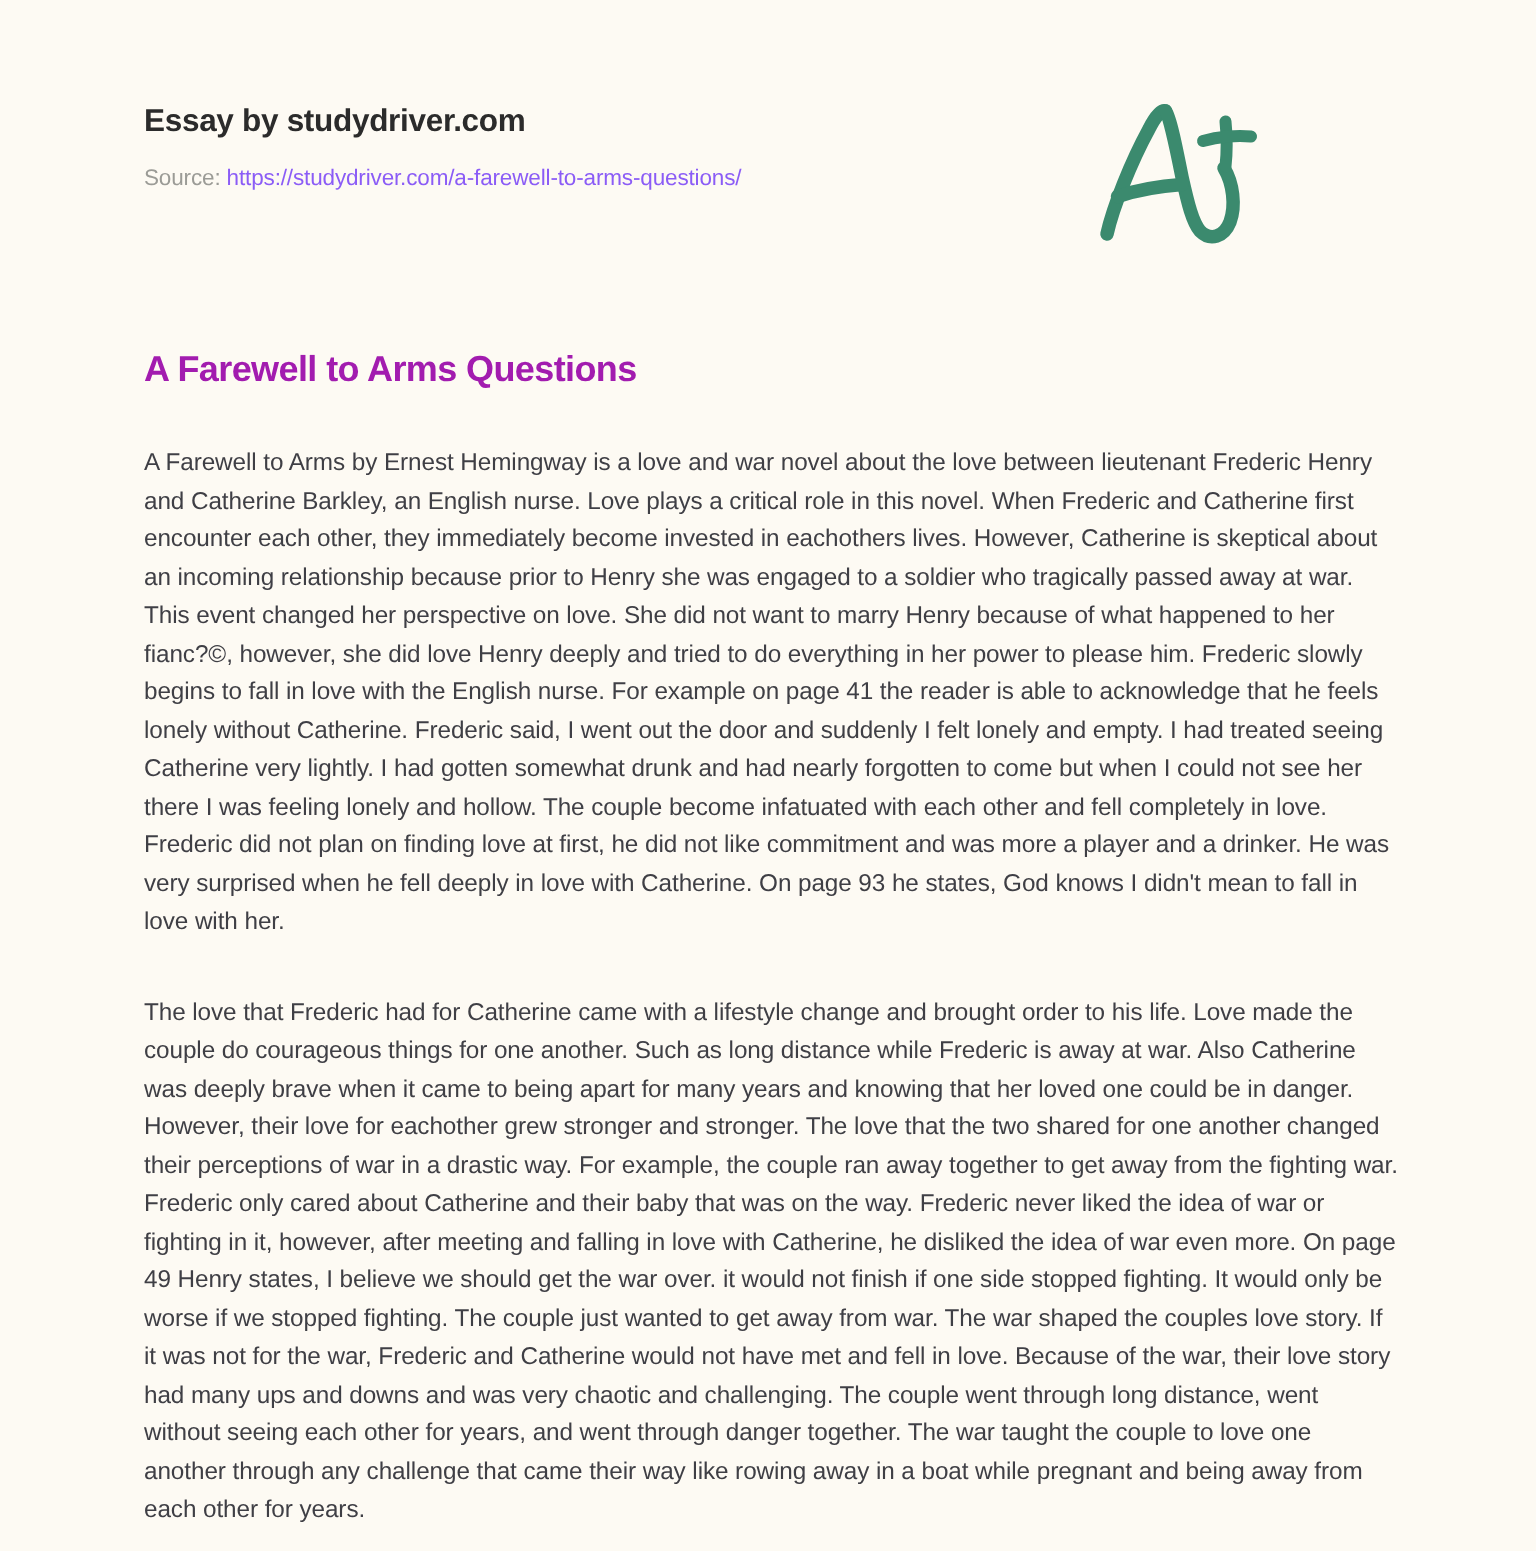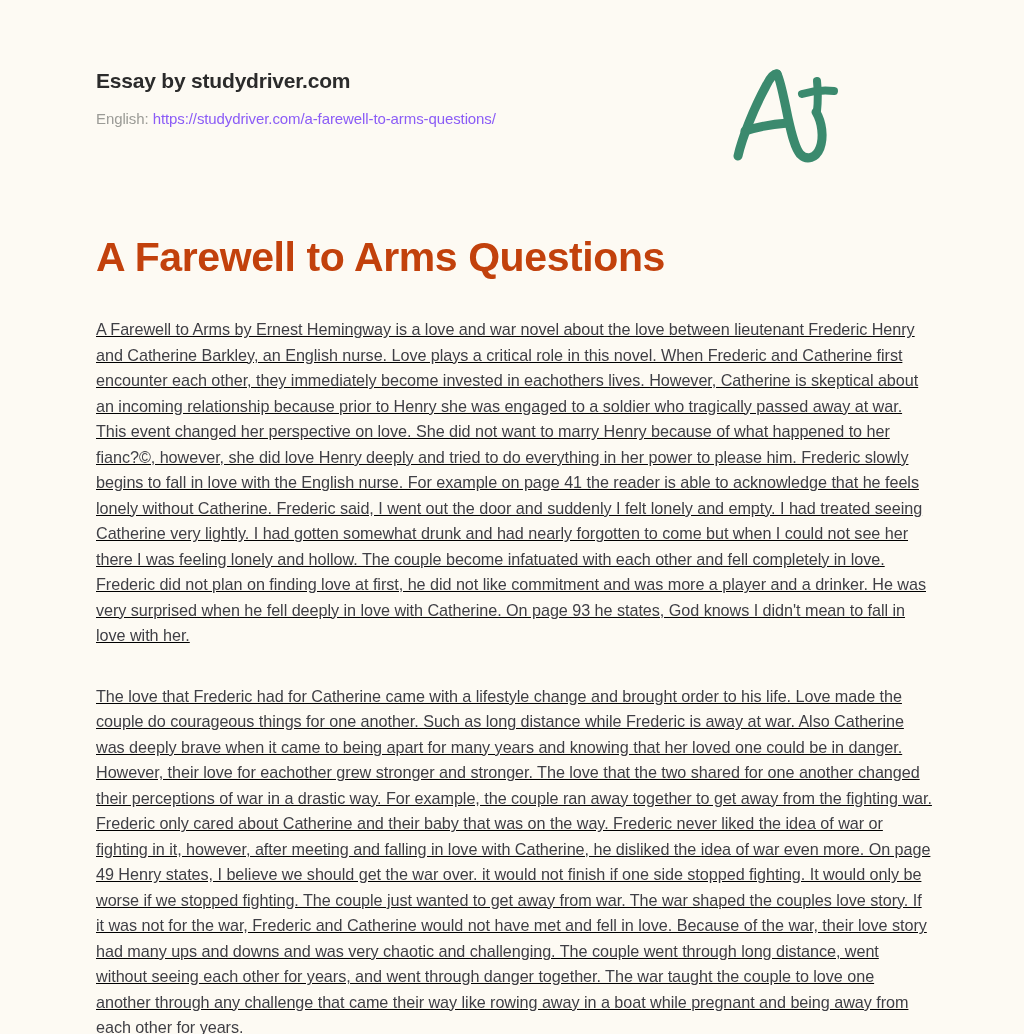--- a/index.html
+++ b/index.html
@@ -63,32 +63,31 @@
   }
   .logo svg {
     display: block;
     width: 140px;
     height: 110px;
   }
 
   
   .title {
     margin-top: 112px;
-    font-size: 41px;
+    font-size: 24px;
     font-weight: bold;
-    color: #c2410c;
+    color: #a21caf;
     letter-spacing: -0.4px;
     line-height: 1.25;
   }
 
   
   .article {
     margin-top: 34px;
     width: 836px;
-    text-decoration: underline;
   }
   .article p {
     margin: 0 0 22px 0;
     font-size: 16.2px;
     line-height: 25.5px;
     color: #3f3f45;
     letter-spacing: -0.05px;
     text-align: left;
   }
   .article p:last-child {
@@ -97,21 +96,21 @@
   }
 </style>
 </head>
 <body>
 
 <div class="page">
 
   <div class="header">
     <div class="brand-line">Essay by studydriver.com</div>
     <div class="source-line">
-      <span>English:</span>
+      <span>Source:</span>
       <a class="source-link" href="#">https://studydriver.com/a-farewell-to-arms-questions/</a>
     </div>
 
     <div class="logo">
       <svg viewBox="0 0 140 110" xmlns="http://www.w3.org/2000/svg" aria-hidden="true">
         <g fill="none" stroke="#3b8a6e" stroke-linecap="round" stroke-linejoin="round">
 
           <path d="M26 98 C30 80 42 50 54 28 C58 20 62 15 65 16" stroke-width="9"></path>
 
           <path d="M65 16 C68 20 72 40 76 60 C80 78 83 90 88 96 C95 103 104 100 108 90 C112 79 110 64 104 54" stroke-width="9"></path>

